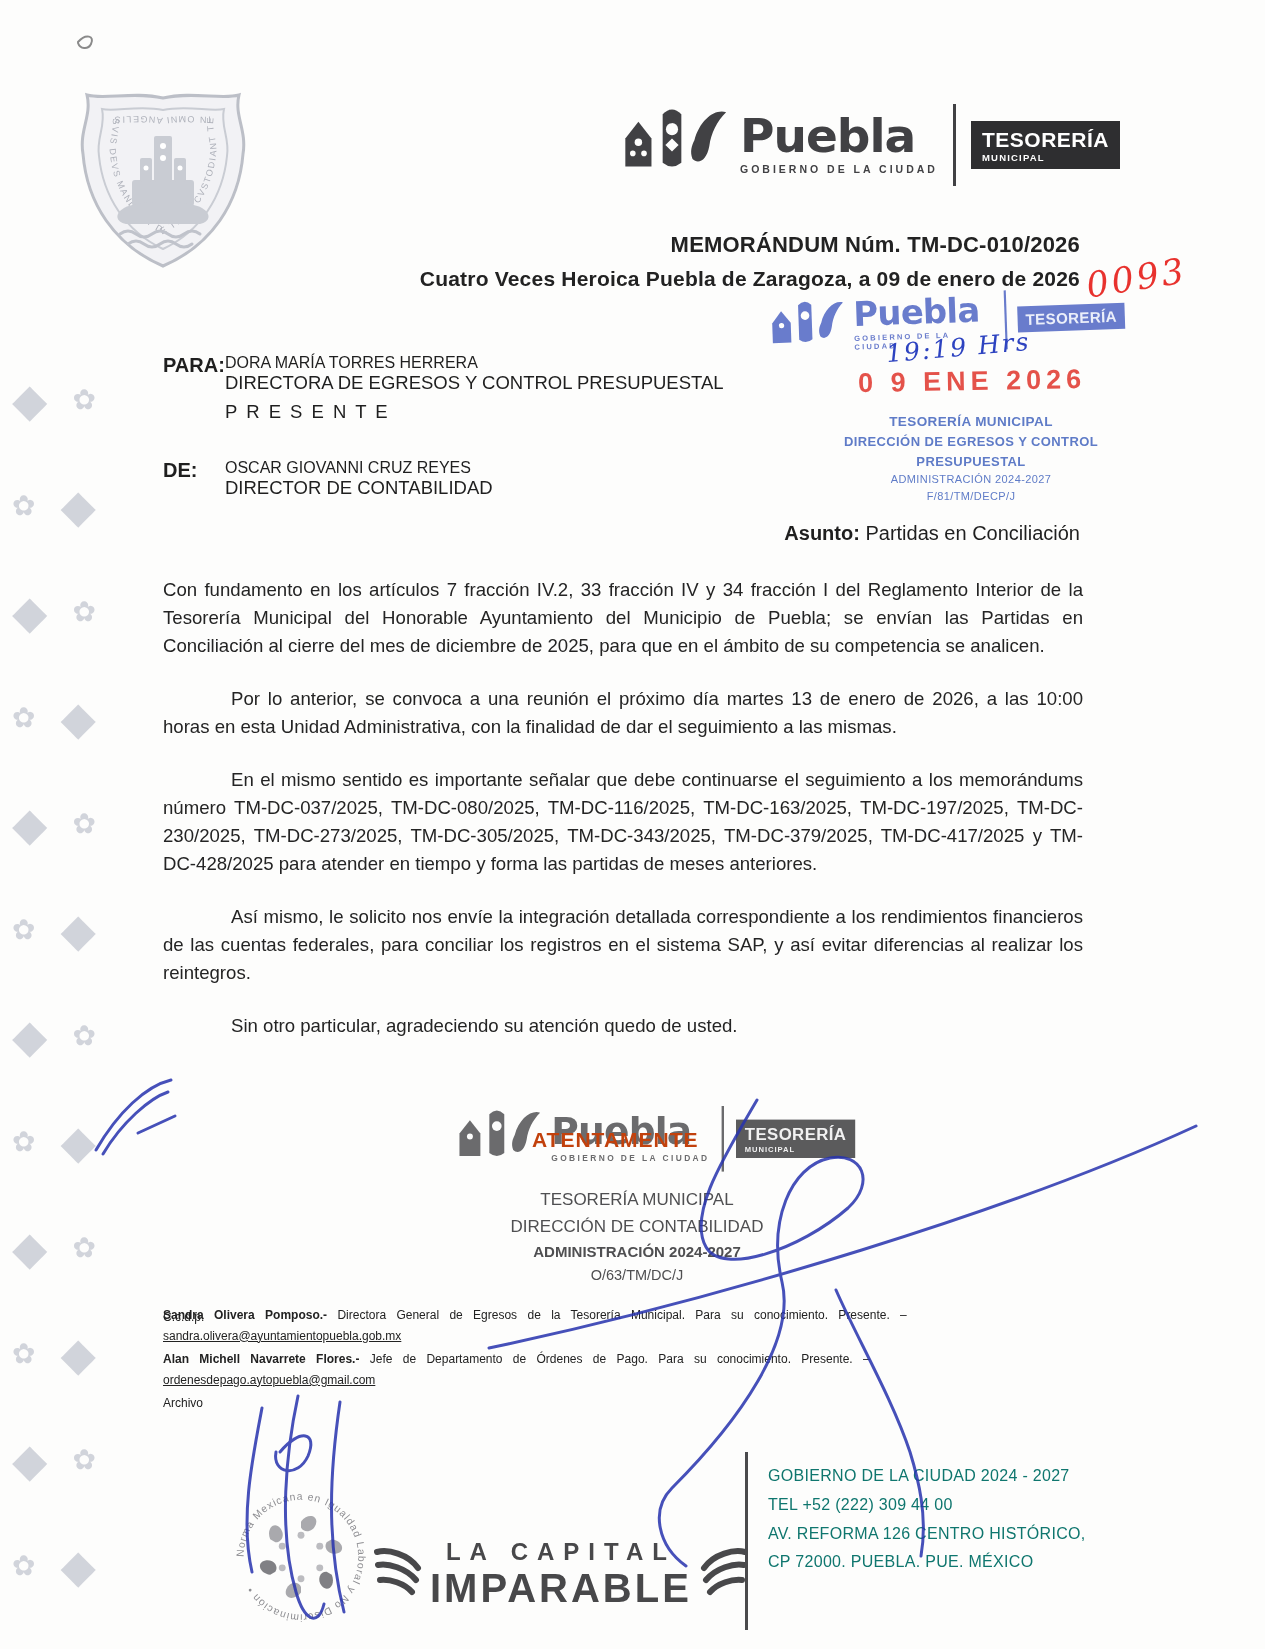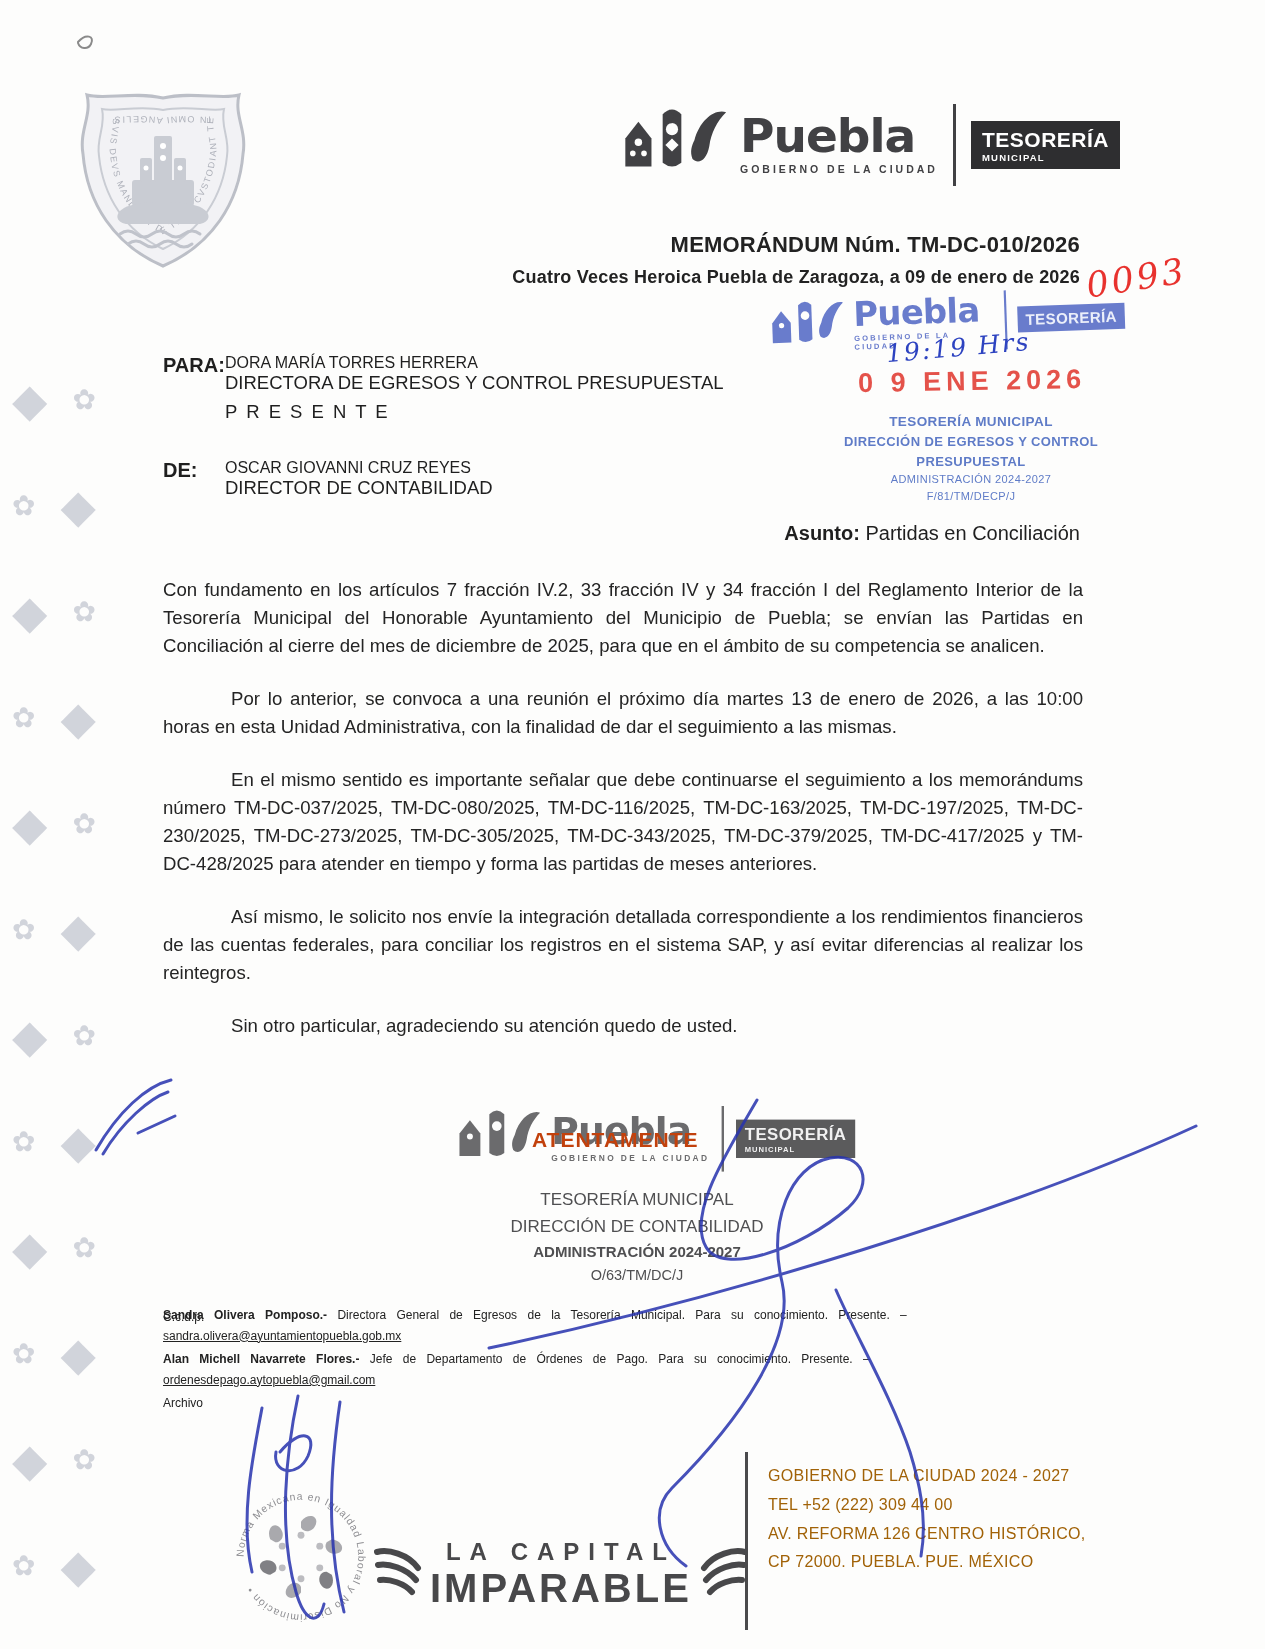--- a/index.html
+++ b/index.html
@@ -28,21 +28,21 @@
   .logo-bar{width:3px;align-self:stretch;background:currentColor;margin:0 3px;}
   .badge{background:#2e2e30;color:#fff;padding:8px 11px 7px;display:flex;flex-direction:column;line-height:1;}
   .badge-top{font-size:21px;font-weight:bold;letter-spacing:.5px;}
   .badge-bottom{font-size:9.5px;font-weight:bold;letter-spacing:1.2px;margin-top:3px;}
 
   .header-logo{position:absolute;left:616px;top:104px;color:#414144;}
 
   
   .headline{position:absolute;right:185px;top:232px;text-align:right;font-weight:bold;color:#222;}
   .memo-line{font-size:22px;letter-spacing:.2px;}
-  .date-line{font-size:18px;margin-top:9px;letter-spacing:.2px;}
+  .date-line{font-size:21px;margin-top:9px;letter-spacing:.2px;}
   .folio{position:absolute;left:1086px;top:258px;color:#e8322e;
     font-family:"DejaVu Serif",serif;font-style:italic;font-size:35px;
     transform:rotate(-9deg);letter-spacing:3px;}
 
   
   .rx-stamp{position:absolute;left:766px;top:290px;color:#5066c4;transform:rotate(-2deg);opacity:.85;}
   .rx-stamp .scale{transform:scale(.72);transform-origin:top left;}
   .rx-stamp .badge{background:#5066c4;color:#e9edfa;}
   .rx-time{position:absolute;left:886px;top:333px;color:#2d43c0;font-size:25px;
     font-family:"DejaVu Serif",serif;font-style:italic;transform:rotate(-5deg);letter-spacing:2px;}
@@ -96,21 +96,21 @@
   .cc-archive{margin-top:4px;}
   .cc-initials{font-weight:bold;margin-top:4px;}
 
   
   .seal{position:absolute;left:222px;top:1478px;}
   .capital{position:absolute;left:372px;top:1540px;display:flex;align-items:center;gap:6px;color:#48484a;}
   .capital-txt{display:flex;flex-direction:column;align-items:center;line-height:1;}
   .capital-top{font-size:24px;font-weight:bold;letter-spacing:9px;}
   .capital-bottom{font-size:40px;font-weight:bold;letter-spacing:3px;margin-top:4px;}
   .foot-div{position:absolute;left:745px;top:1452px;width:3px;height:178px;background:#4a4a4c;}
-  .contact{position:absolute;left:768px;top:1462px;color:#a16207;font-size:16px;line-height:1.8;letter-spacing:.3px;}
+  .contact{position:absolute;left:768px;top:1462px;color:#0f766e;font-size:16px;line-height:1.8;letter-spacing:.3px;}
 
   .pen{position:absolute;left:0;top:0;z-index:20;pointer-events:none;}
 </style>
 </head>
 <body>
 
 <div class="page">
 
   <div class="orn-strip">
       <div class="orn-row">

